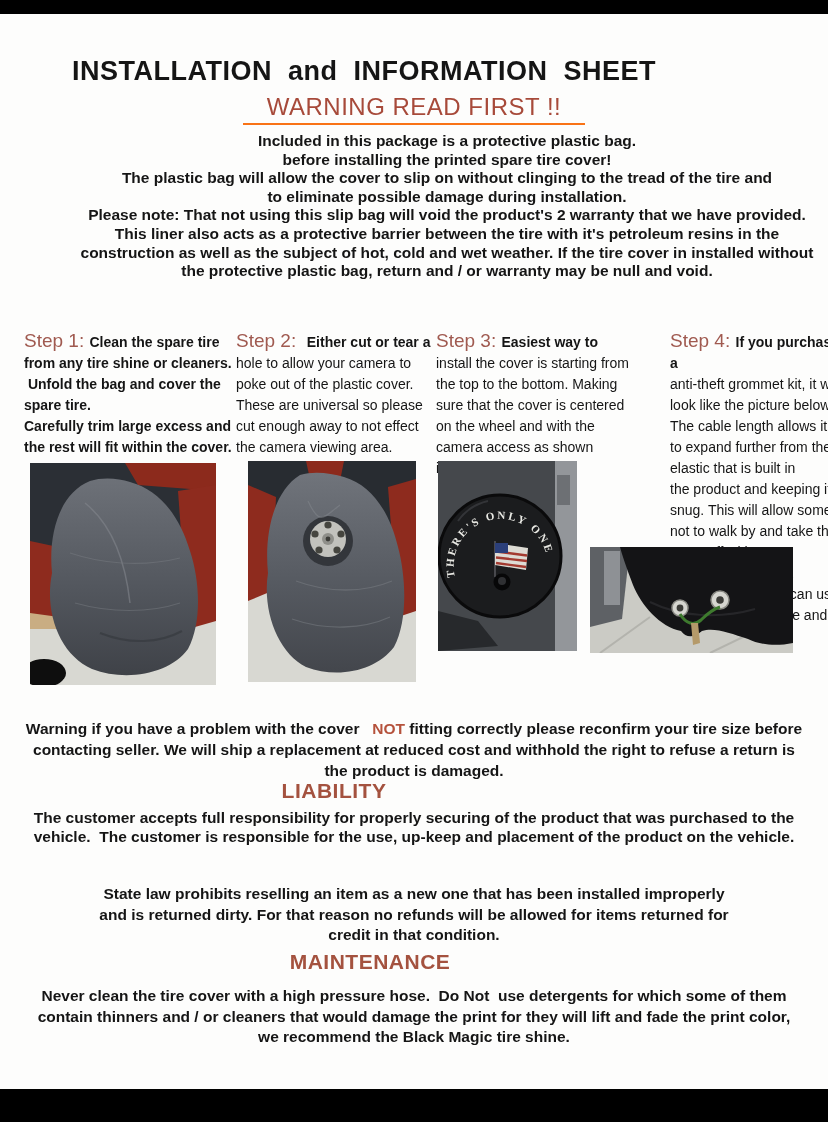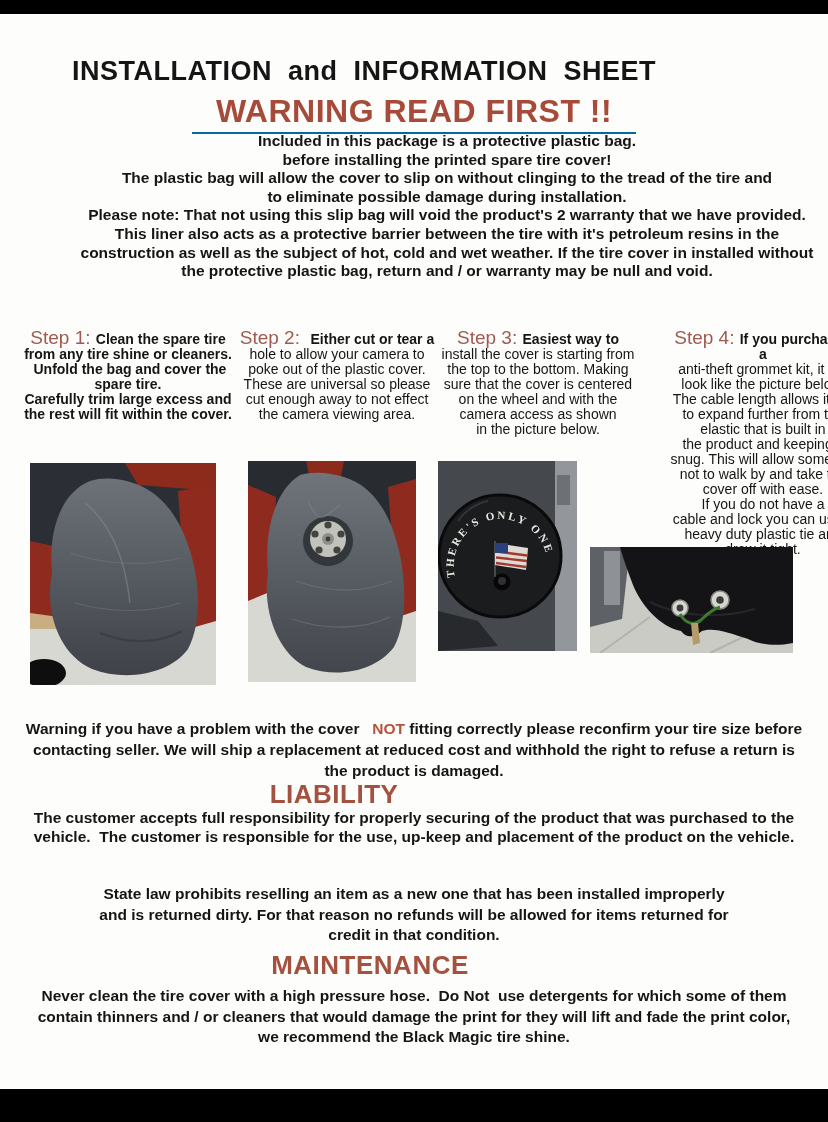--- a/index.html
+++ b/index.html
@@ -5,48 +5,48 @@
   html,body{margin:0;padding:0;background:#ffffff;}
   .page{position:relative;width:828px;height:1122px;background:#fdfdfc;overflow:hidden;
         font-family:"Liberation Sans", sans-serif;color:#151515;}
   .bar{position:absolute;left:0;width:828px;background:#000;}
   .bar.top{top:0;height:14px;}
   .bar.bottom{top:1089px;height:33px;}
 
   .title{position:absolute;top:56px;left:0;width:728px;text-align:center;
          font-size:27px;font-weight:bold;letter-spacing:.5px;white-space:pre-wrap;margin:0;}
   .warn-wrap{position:absolute;top:93px;left:0;width:828px;text-align:center;}
-  .warn{display:inline-block;font-size:32px;font-weight:bold;color:#a74a3a;
-        letter-spacing:.5px;padding:0 24px 2px 24px;border-bottom:2px solid #0369a1;}
+  .warn{display:inline-block;font-size:24px;font-weight:normal;color:#a74a3a;
+        letter-spacing:.5px;padding:0 24px 2px 24px;border-bottom:2px solid #f97316;}
 
   .intro{position:absolute;top:132px;left:0;width:828px;text-align:center;
          font-size:15.5px;font-weight:bold;line-height:18.6px;padding-left:33px;}
 
-  .step{position:absolute;top:330px;font-size:14px;line-height:15px;white-space:pre-wrap;text-align:center;}
+  .step{position:absolute;top:330px;font-size:14px;line-height:21px;white-space:pre-wrap;}
   .step .slabel{font-size:19px;color:#a05a50;}
   .step .slead{font-weight:bold;}
   .step .sbody{font-weight:normal;}
   .step .sbody.b{font-weight:bold;}
   .step1{left:24px;width:208px;}
   .step2{left:236px;width:202px;}
   .step3{left:436px;width:204px;}
   .step4{left:670px;width:186px;}
 
   .photo{position:absolute;display:block;}
   .photo1{left:30px;top:463px;}
   .photo2{left:248px;top:461px;}
   .photo3{left:438px;top:461px;}
   .photo4{left:590px;top:547px;}
 
   .fitwarn{position:absolute;top:718px;left:22px;width:784px;text-align:center;
            font-size:15.5px;font-weight:bold;line-height:21px;white-space:pre-wrap;}
   .fitwarn .not{color:#b5523c;}
 
   .sec-head{position:absolute;left:0;width:668px;text-align:center;margin:0;
-            font-size:26px;font-weight:bold;color:#a4523f;letter-spacing:.5px;}
+            font-size:21px;font-weight:bold;color:#a4523f;letter-spacing:.5px;}
   .liab-head{top:779px;}
   .maint-head{top:950px;padding-left:36px;}
 
   .para{position:absolute;text-align:center;font-size:15.5px;font-weight:bold;white-space:pre-wrap;margin:0;}
   .liab-p1{top:809px;left:20px;width:788px;line-height:18.6px;}
   .liab-p2{top:884px;left:94px;width:640px;line-height:20.5px;}
   .maint-p{top:986px;left:29px;width:770px;line-height:20.5px;}
 </style>
 </head>
 <body>

